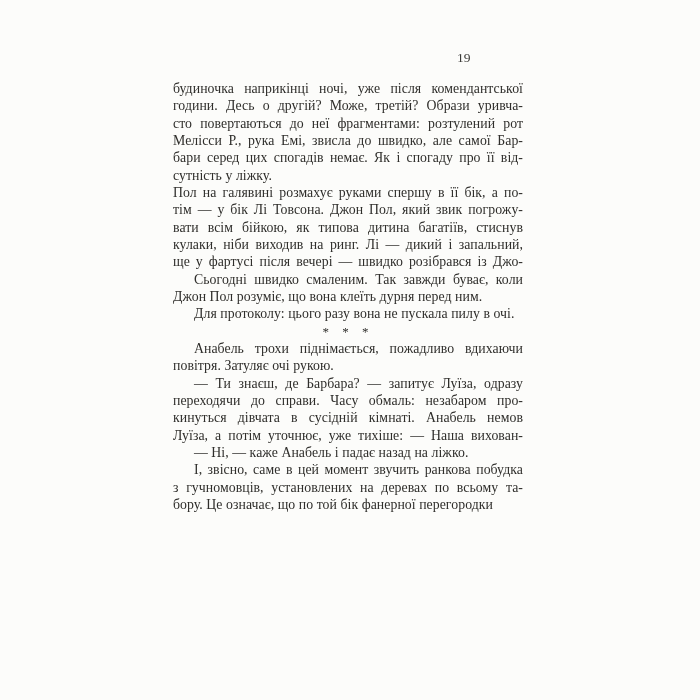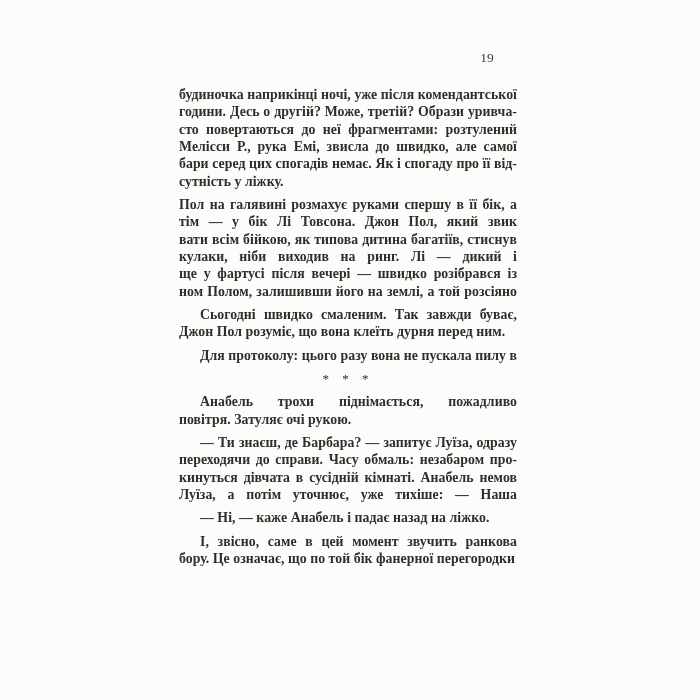--- a/index.html
+++ b/index.html
@@ -13,39 +13,38 @@
     height: 700px;
     background: #fcfcfa;
     font-family: "Liberation Serif", "DejaVu Serif", serif;
     overflow: hidden;
   }
   .folio {
     position: absolute;
     left: 457px;
     top: 51px;
     width: 60px;
-    text-align: center;
+    text-align: left;
     font-size: 13.5px;
     line-height: 14px;
     color: #3c3b38;
   }
   .text-block {
     position: absolute;
     left: 173px;
     top: 80px;
     width: 350px;
     font-size: 13.8px;
     line-height: 17.34px;
     color: #2f2e2b;
     letter-spacing: 0.05px;
   }
   .para {
-    margin: 6px;
+    margin: 0;
     padding: 0;
-    font-weight: bold;
   }
   .line {
     height: 17.34px;
     overflow: hidden;
     text-align: justify;
     text-align-last: justify;
   }
   .line.last {
     text-align-last: left;
   }
@@ -75,21 +74,20 @@
         <div class="line">Мелісси Р., рука Емі, звисла до швидко, але самої Бар-</div>
         <div class="line">бари серед цих спогадів немає. Як і спогаду про її від-</div>
         <div class="line last">сутність у ліжку.</div>
       </div>
       <div class="para">
         <div class="line">Пол на галявині розмахує руками спершу в її бік, а по-</div>
         <div class="line">тім — у бік Лі Товсона. Джон Пол, який звик погрожу-</div>
         <div class="line">вати всім бійкою, як типова дитина багатіїв, стиснув</div>
         <div class="line">кулаки, ніби виходив на ринг. Лі — дикий і запальний,</div>
         <div class="line">ще у фартусі після вечері — швидко розібрався із Джо-</div>
-        <div class="line">ном Полом, залишивши його на землі, а той розсіяно</div>
       </div>
       <div class="para">
         <div class="line indent">Сьогодні швидко смаленим. Так завжди буває, коли</div>
         <div class="line last">Джон Пол розуміє, що вона клеїть дурня перед ним.</div>
       </div>
       <div class="para">
         <div class="line indent last">Для протоколу: цього разу вона не пускала пилу в очі.</div>
       </div>
       <div class="line separator">* * *</div>
       <div class="para">
@@ -100,16 +98,17 @@
         <div class="line indent">— Ти знаєш, де Барбара? — запитує Луїза, одразу</div>
         <div class="line">переходячи до справи. Часу обмаль: незабаром про-</div>
         <div class="line">кинуться дівчата в сусідній кімнаті. Анабель немов</div>
         <div class="line">Луїза, а потім уточнює, уже тихіше: — Наша вихован-</div>
       </div>
       <div class="para">
         <div class="line indent last">— Ні, — каже Анабель і падає назад на ліжко.</div>
       </div>
       <div class="para">
         <div class="line indent">І, звісно, саме в цей момент звучить ранкова побудка</div>
+        <div class="line">з гучномовців, установлених на деревах по всьому та-</div>
         <div class="line last">бору. Це означає, що по той бік фанерної перегородки</div>
       </div>
     </div>
 </div>
 
 </body></html>

